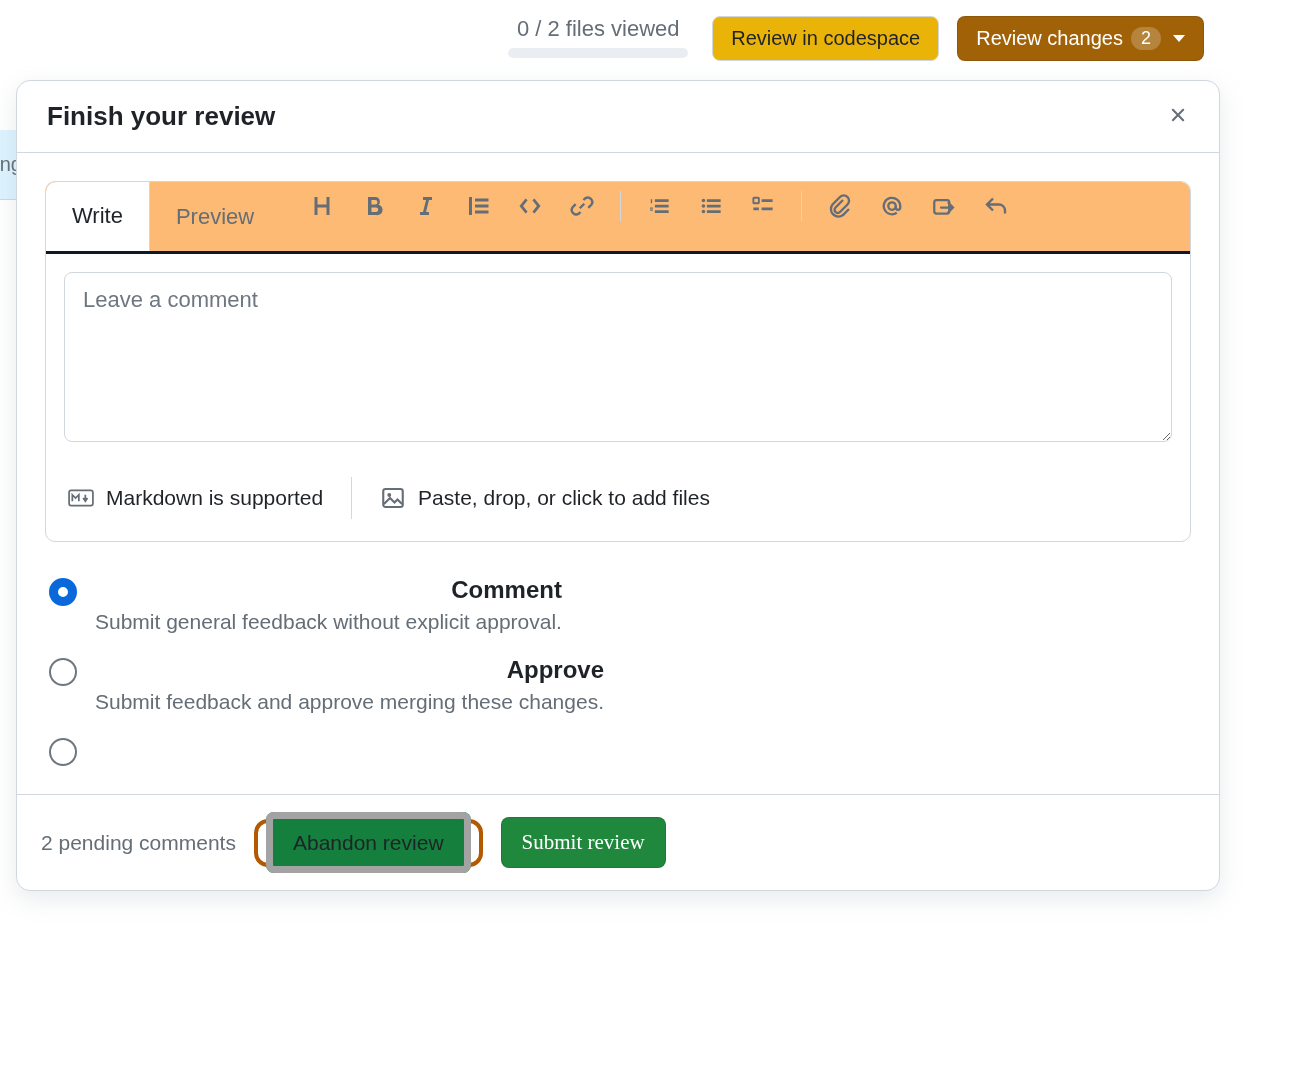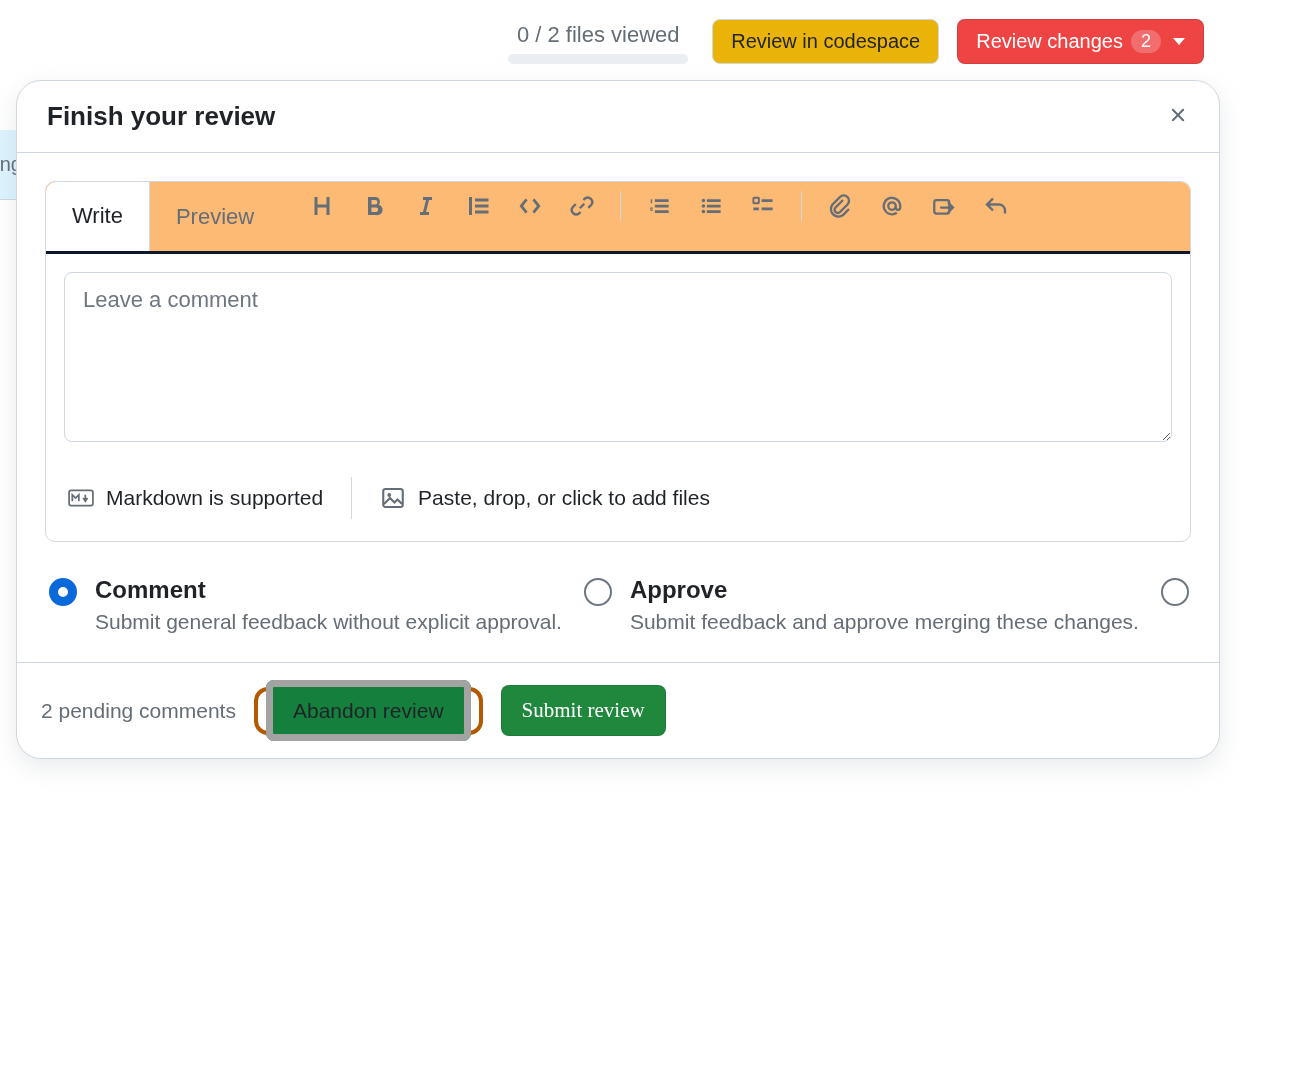--- a/index.html
+++ b/index.html
@@ -11,57 +11,57 @@
     font-size: 14px;
   }
   .page { width: 1316px; height: 1078px; position: relative; overflow: hidden; }
 
   
   .topbar {
     position: absolute;
     top: 0; left: 0; right: 0;
     height: 80px;
     display: flex;
-    align-items: flex-end;
+    align-items: flex-start;
     justify-content: flex-end;
     gap: 18px;
     padding: 16px 112px 16px 0;
   }
   .files-viewed-wrap { display:flex; flex-direction:column; align-items:center; gap:6px; margin-right:6px; }
   .files-viewed { font-size: 22px; color: #656d76; font-weight: 400; }
   .files-track { width: 180px; height: 10px; background:#eaeef2; border-radius:6px; }
   .btn {
     display: inline-flex; align-items: center; gap:8px;
     padding: 10px 18px;
     font-size: 20px; font-weight: 500;
     border-radius: 8px;
     cursor: pointer;
     user-select: none;
   }
   .btn-default { background:#eab308; color:#1f2328; border:1px solid #d0d7de; }
-  .btn-primary { background:#ef4444; color:#ffffff; border:1px solid rgba(31,35,40,0.15); }
+  .btn-primary { background:#a16207; color:#ffffff; border:1px solid rgba(31,35,40,0.15); }
   .counter {
     background: rgba(255,255,255,0.22);
     color:#ffffff;
     border-radius: 12px;
     padding: 1px 10px;
     font-size: 18px;
   }
   .caret-down {
     width:0; height:0; border-left:6px solid transparent; border-right:6px solid transparent;
     border-top:7px solid #ffffff; margin-left:4px;
   }
 
   
   .popover {
     position: absolute;
     top: 80px; left: 16px; right: 96px;
     background:#ffffff;
     border:1px solid #d0d7de;
-    border-radius: 25px;
+    border-radius: 14px;
     box-shadow: 0 8px 24px rgba(140,149,159,0.2);
     display:flex; flex-direction:column;
   }
   .popover-header {
     display:flex; align-items:center; justify-content:space-between;
     padding: 20px 30px;
     border-bottom:1px solid #d0d7de;
   }
   .popover-title { font-size: 26px; font-weight:600; }
   .close-x { font-size:26px; color:#656d76; cursor:pointer; line-height:1; }
@@ -129,21 +129,21 @@
     display:flex; align-items:center; gap:28px;
     padding: 14px 22px 22px 22px;
     font-size: 21px;
     color:#1f2328;
   }
   .comment-footer .sep { width:1px; height:42px; background:#d0d7de; }
   .footer-item { display:flex; align-items:center; gap:12px; cursor:pointer; }
   .footer-item svg { width:26px; height:24px; color:#656d76; }
 
   
-  .radio-group { display:flex; gap:22px; padding-left:4px; }
+  .radio-group { display:flex; flex-direction:column; gap:22px; padding-left:4px;text-align:right; }
   .radio-row { display:flex; gap:18px; align-items:flex-start; cursor:pointer; }
   .radio-dot {
     width:28px; height:28px; border-radius:50%;
     border:2px solid #6e7781;
     flex:0 0 auto; margin-top:2px;
   }
   .radio-dot.checked {
     border:9px solid #0969da;
     background:#ffffff;
   }

